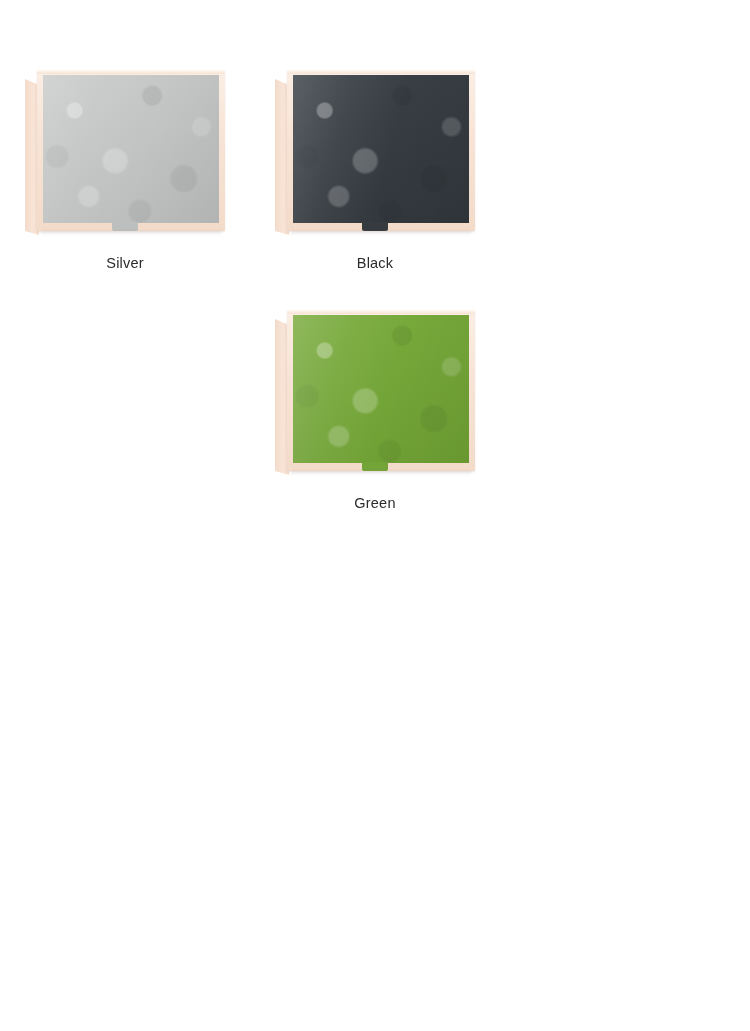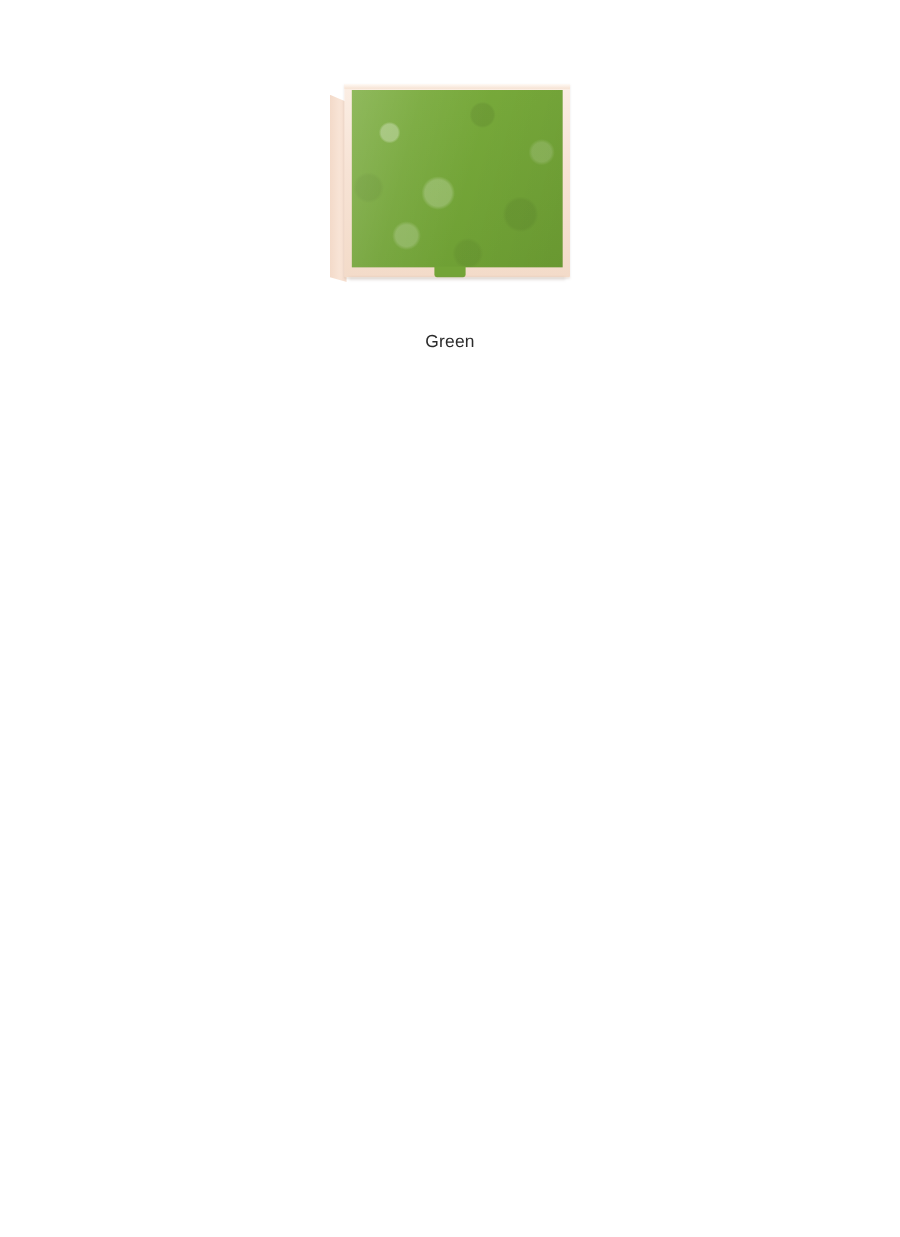--- a/index.html
+++ b/index.html
@@ -165,27 +165,54 @@
     line-height: 1;
     color: #2b2b2b;
     letter-spacing: 0.2px;
     text-align: center;
     white-space: nowrap;
   }
 
   
   .swatch-cell.row-last {
     margin-left: 250px;
-    gap: 22px;
   }
 </style>
 </head>
 <body>
 
 <div class="swatch-grid">
+    <div class="swatch-cell">
+      <div class="cabinet">
+        <div class="cab-side"></div>
+        <div class="cab-frame"></div>
+        <div class="cab-panel tex-mottle">
+          <div class="panel-base" style="background: linear-gradient(160deg, rgb(201, 203, 202) 0%, rgb(185, 188, 187) 100%);"></div>
+          <div class="panel-tex"></div>
+          <div class="panel-sheen"></div>
+        </div>
+        <div class="cab-handle" style="background: rgb(188, 191, 190);"></div>
+        <div class="cab-shadow"></div>
+      </div>
+      <div class="swatch-label">Silver</div>
+    </div>
+    <div class="swatch-cell">
+      <div class="cabinet">
+        <div class="cab-side"></div>
+        <div class="cab-frame"></div>
+        <div class="cab-panel tex-mottle">
+          <div class="panel-base" style="background: linear-gradient(160deg, rgb(58, 64, 70) 0%, rgb(49, 54, 59) 100%);"></div>
+          <div class="panel-tex"></div>
+          <div class="panel-sheen"></div>
+        </div>
+        <div class="cab-handle" style="background: rgb(54, 59, 64);"></div>
+        <div class="cab-shadow"></div>
+      </div>
+      <div class="swatch-label">Black</div>
+    </div>
     <div class="swatch-cell row-last">
       <div class="cabinet">
         <div class="cab-side"></div>
         <div class="cab-frame"></div>
         <div class="cab-panel tex-mottle">
           <div class="panel-base" style="background: linear-gradient(160deg, rgb(121, 171, 60) 0%, rgb(109, 158, 51) 100%);"></div>
           <div class="panel-tex"></div>
           <div class="panel-sheen"></div>
         </div>
         <div class="cab-handle" style="background: rgb(115, 164, 55);"></div>

